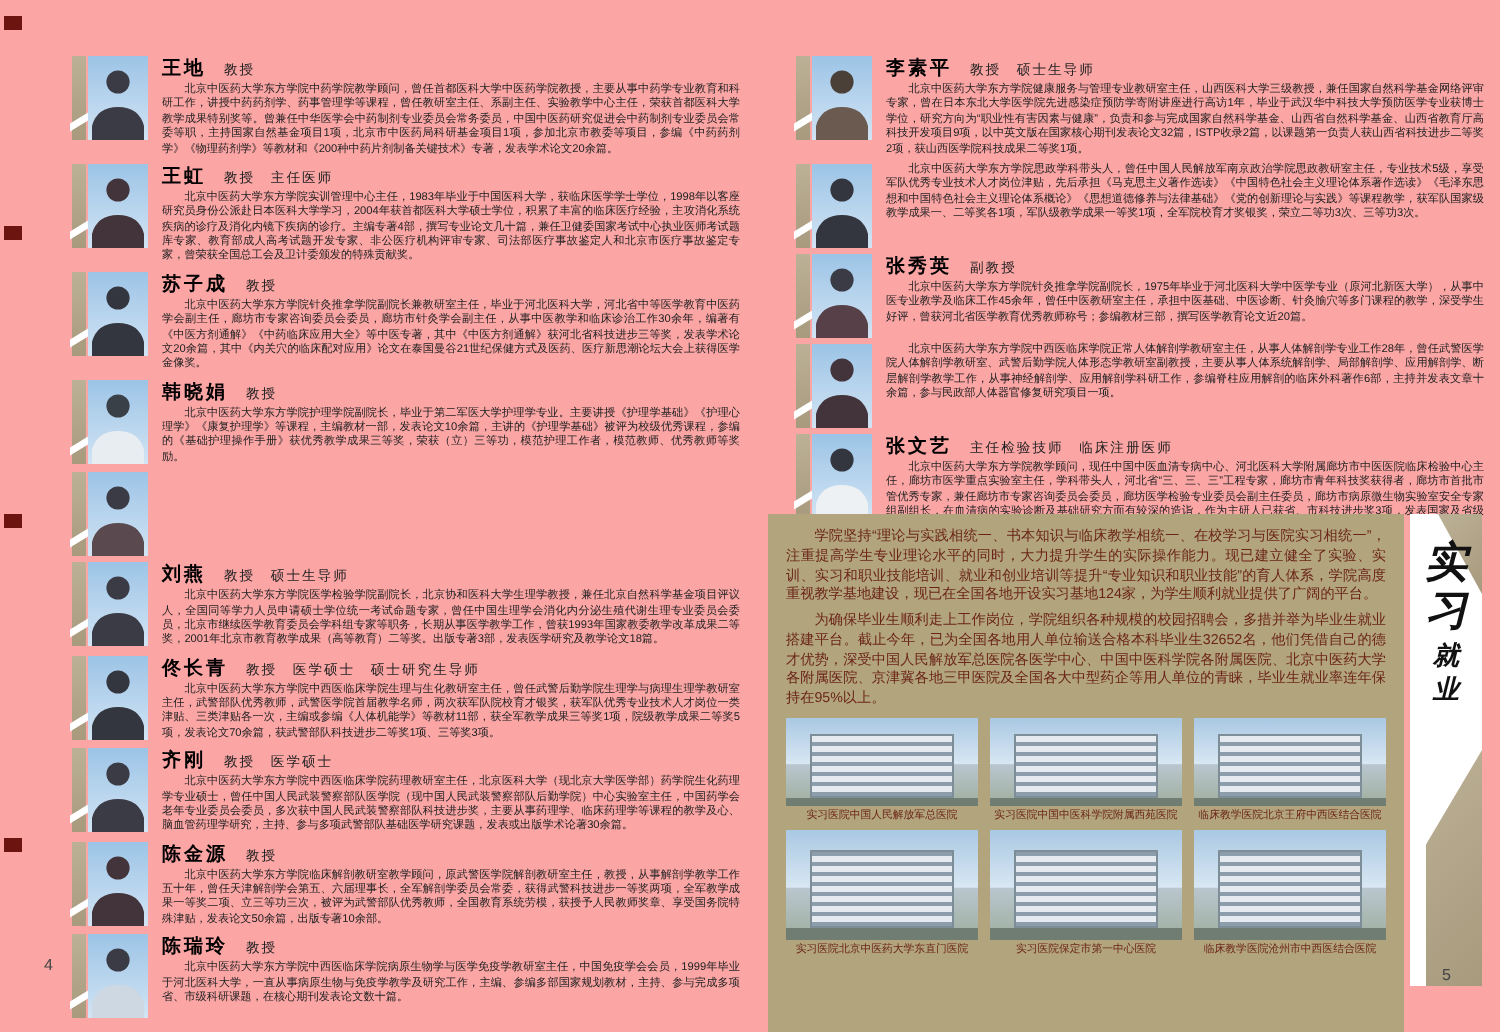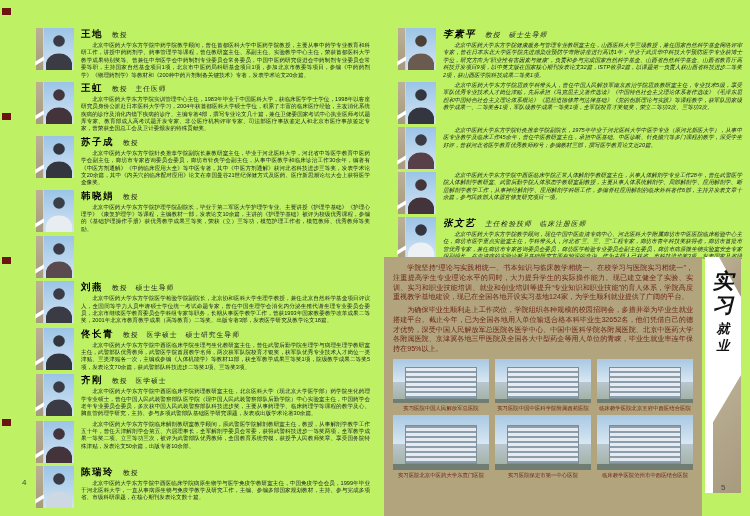--- a/index.html
+++ b/index.html
@@ -1,23 +1,23 @@
 <!DOCTYPE html>
 <html><head>
 <meta charset="utf-8">
 <style>
   html,body{margin:0;padding:0;background:#ffffff;}
-  #canvas{position:relative;width:750px;height:516px;background:#bef264;overflow:hidden;
+  #canvas{position:relative;width:750px;height:516px;background:#fca5a5;overflow:hidden;
           font-family:"Liberation Sans","DejaVu Sans",sans-serif;color:#1a1a1a;}
   
   .marker{position:absolute;width:9px;height:7px;background:#6b1410;}
   
   .pagecol{position:absolute;top:28px;display:flex;flex-direction:column;gap:3px;}
   #left-page{left:36px;width:334px;height:478px;}
-  #right-page{left:398px;width:344px;height:226px;font-style:italic;}
+  #right-page{left:398px;width:344px;height:226px;}
   .profile{display:flex;align-items:flex-start;}
   .photo-wrap{display:flex;flex:0 0 auto;margin-right:7px;}
   .ribbon{width:7px;height:42px;background:linear-gradient(180deg,#bcb096,#a79a7d);position:relative;margin-right:1px;}
   .ribbon::after{content:"";position:absolute;left:-1px;bottom:7px;width:9px;height:4px;background:#ffffff;transform:skewY(-32deg);}
   .portrait{width:30px;height:42px;background:linear-gradient(180deg,#9cc4e6,#d2e4f4);position:relative;overflow:hidden;}
   .portrait svg{position:absolute;left:0;top:0;width:100%;height:100%;}
   .ptext{flex:1;min-width:0;}
   .pname-line{display:flex;align-items:baseline;margin-bottom:1px;}
   .pname{font-weight:bold;font-size:9.5px;letter-spacing:1.5px;color:#000;}
   .ptitle{font-size:6.8px;color:#222;margin-left:9px;letter-spacing:1px;}
@@ -201,20 +201,24 @@
       <div class="photo-wrap">
           <div class="ribbon"></div>
           <div class="portrait">
             <svg viewBox="0 0 30 42">
               <circle cx="15" cy="13" r="5.8" fill="#43333a"></circle>
               <path d="M2 42v-7q2.5-9.5 13-9.5T28 35v7z" fill="#43333a"></path>
             </svg>
           </div>
         </div>
       <div class="ptext">
+          <div class="pname-line">
+            <span class="pname">陈金源</span>
+            <span class="ptitle">教授</span>
+          </div>
           <p class="pbio">北京中医药大学东方学院临床解剖教研室教学顾问，原武警医学院解剖教研室主任，教授，从事解剖学教学工作五十年，曾任天津解剖学会第五、六届理事长，全军解剖学委员会常委，获得武警科技进步一等奖两项，全军教学成果一等奖二项、立三等功三次，被评为武警部队优秀教师，全国教育系统劳模，获授予人民教师奖章、享受国务院特殊津贴，发表论文50余篇，出版专著10余部。</p>
         </div>
     </div>
     <div class="profile">
       <div class="photo-wrap">
           <div class="ribbon"></div>
           <div class="portrait">
             <svg viewBox="0 0 30 42">
               <circle cx="15" cy="13" r="5.8" fill="#3b3b45"></circle>
               <path d="M2 42v-7q2.5-9.5 13-9.5T28 35v7z" fill="#cdd8e2"></path>
@@ -268,20 +272,24 @@
       <div class="photo-wrap">
           <div class="ribbon"></div>
           <div class="portrait">
             <svg viewBox="0 0 30 42">
               <circle cx="15" cy="13" r="5.8" fill="#3b3b45"></circle>
               <path d="M2 42v-7q2.5-9.5 13-9.5T28 35v7z" fill="#584048"></path>
             </svg>
           </div>
         </div>
       <div class="ptext">
+          <div class="pname-line">
+            <span class="pname">张秀英</span>
+            <span class="ptitle">副教授</span>
+          </div>
           <p class="pbio">北京中医药大学东方学院针灸推拿学院副院长，1975年毕业于河北医科大学中医学专业（原河北新医大学），从事中医专业教学及临床工作45余年，曾任中医教研室主任，承担中医基础、中医诊断、针灸腧穴等多门课程的教学，深受学生好评，曾获河北省医学教育优秀教师称号；参编教材三部，撰写医学教育论文近20篇。</p>
         </div>
     </div>
     <div class="profile">
       <div class="photo-wrap">
           <div class="ribbon"></div>
           <div class="portrait">
             <svg viewBox="0 0 30 42">
               <circle cx="15" cy="13" r="5.8" fill="#43333a"></circle>
               <path d="M2 42v-7q2.5-9.5 13-9.5T28 35v7z" fill="#43333a"></path>

